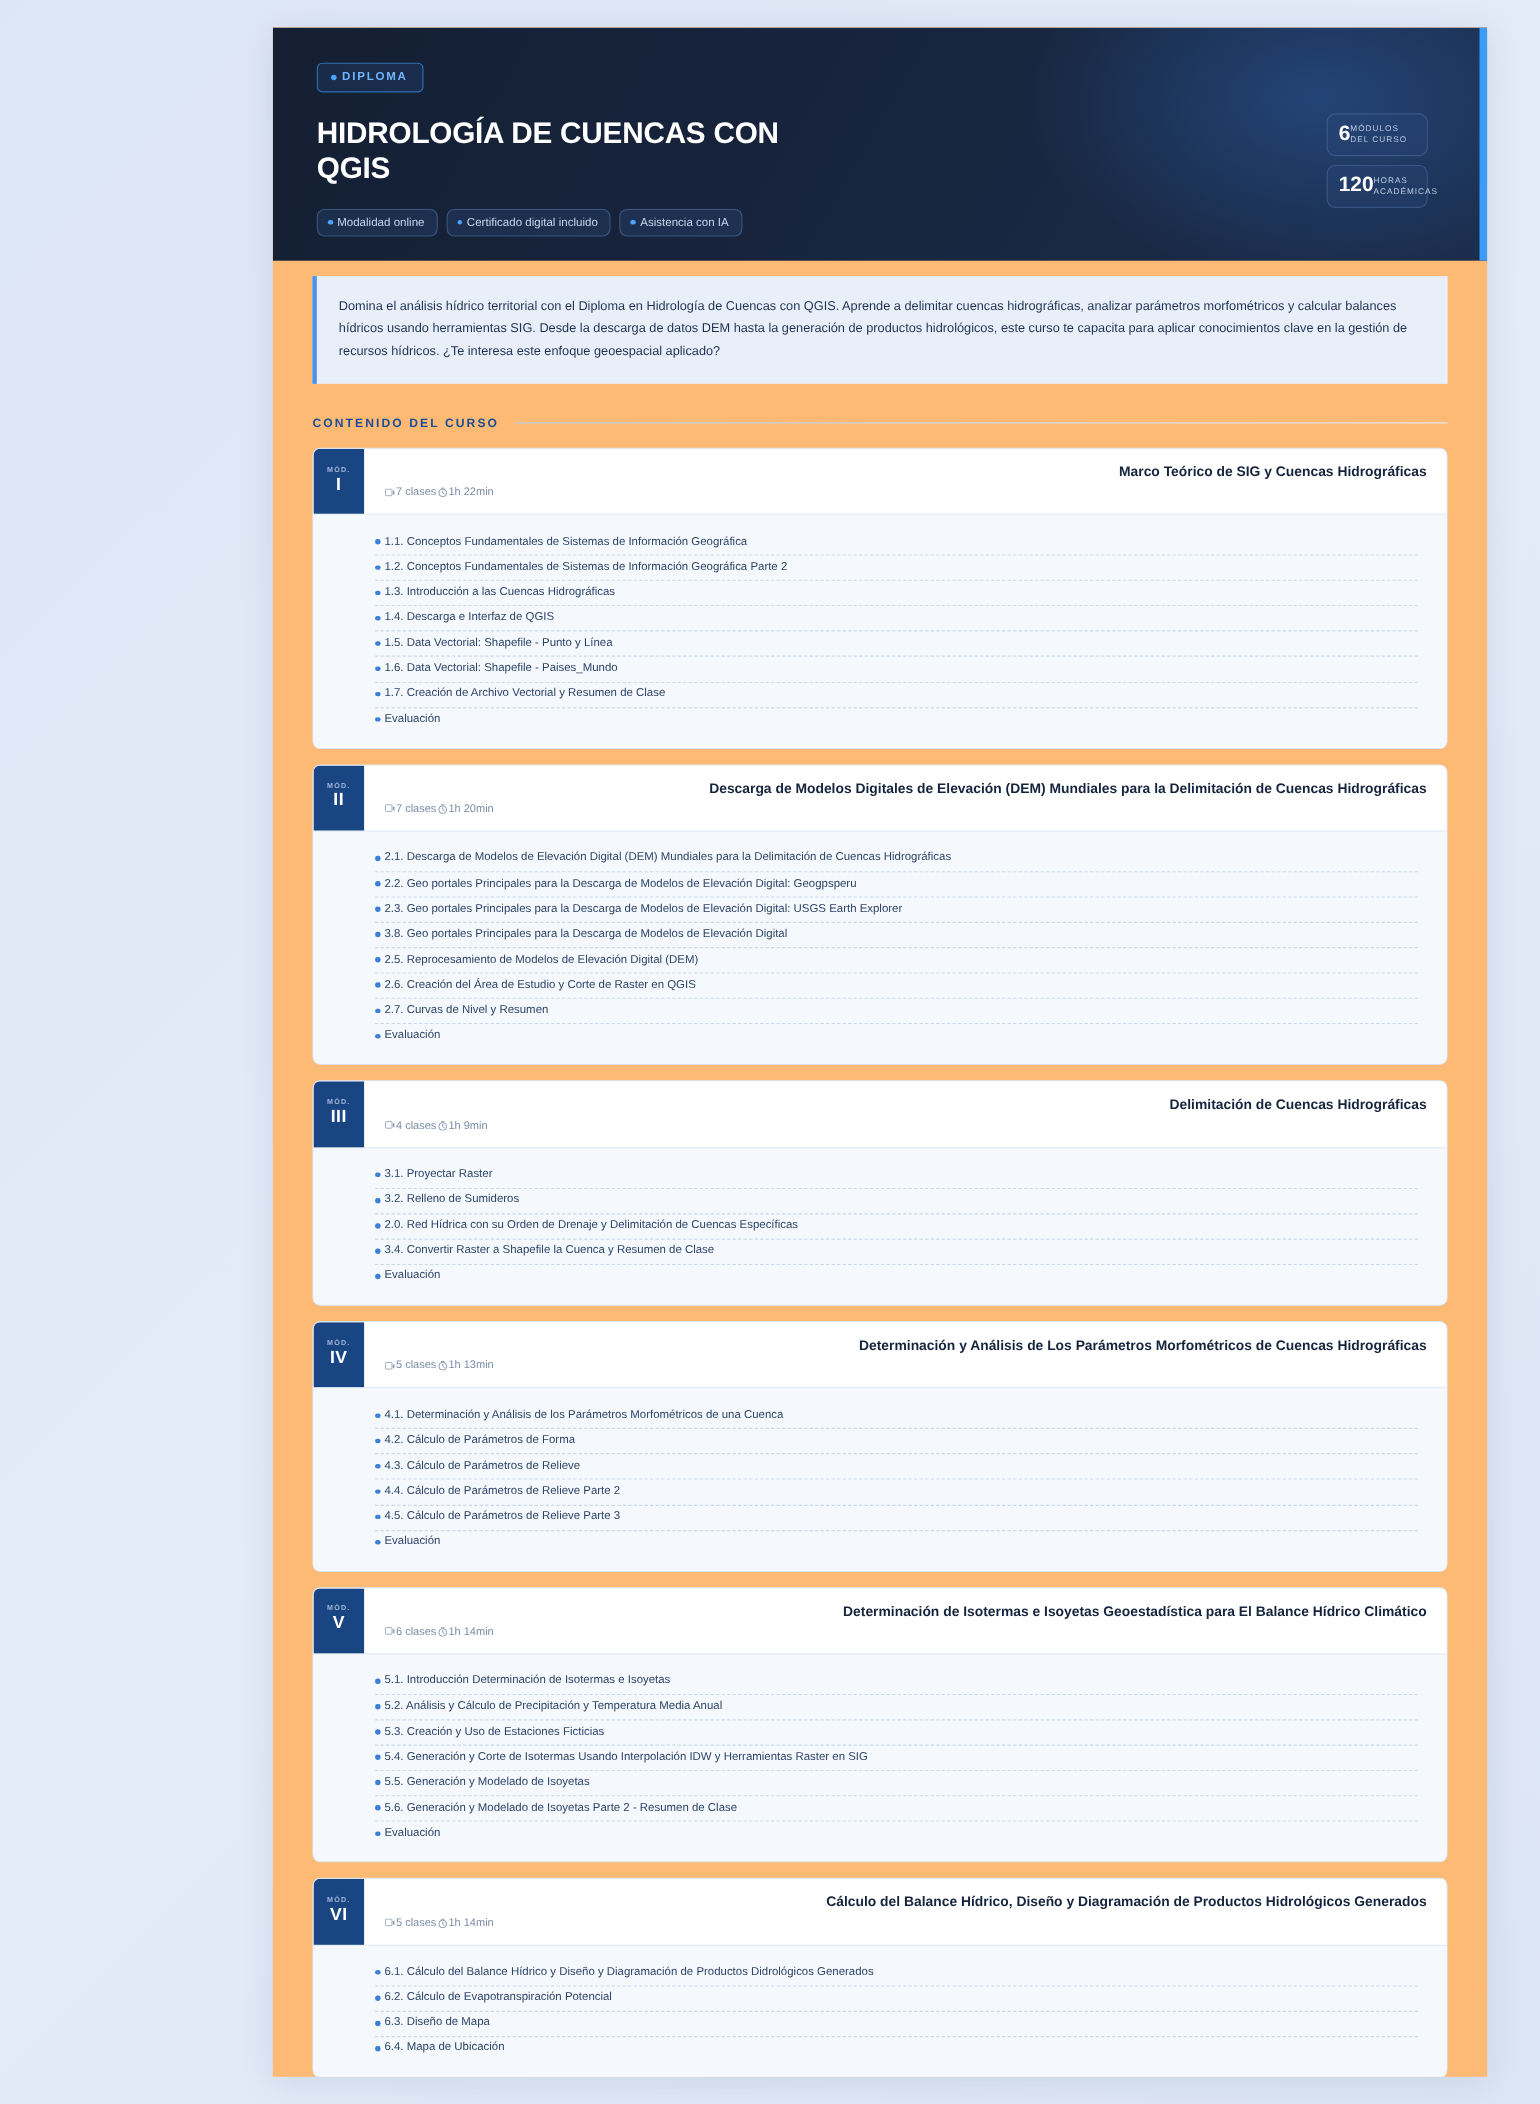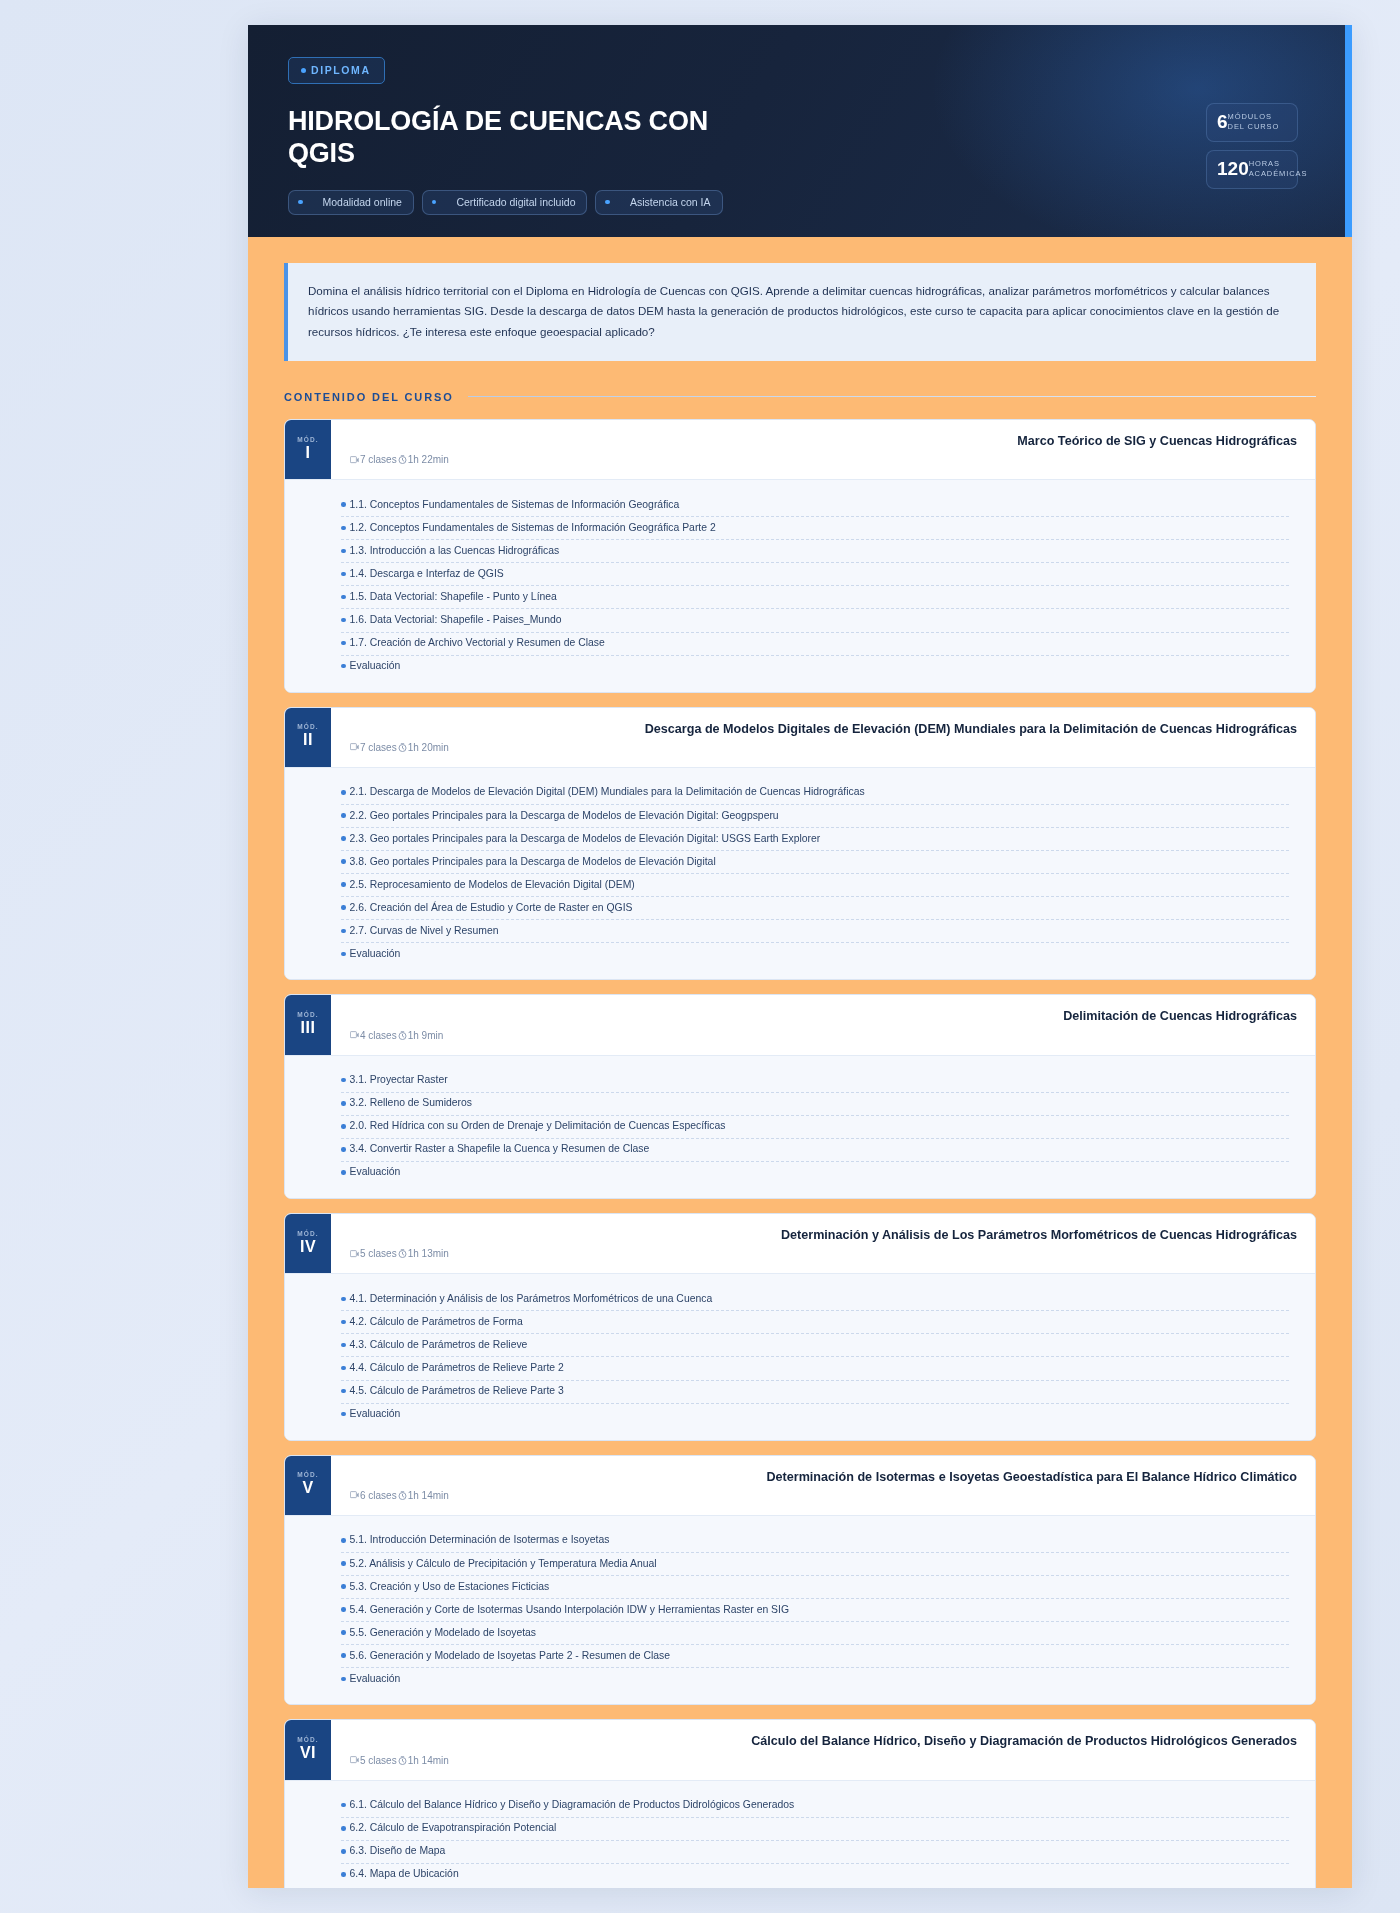--- a/index.html
+++ b/index.html
@@ -77,21 +77,21 @@
   }
 
   .pill-row {
     margin-top: 21px;
     display: flex;
     gap: 8px;
   }
   .pill {
     display: inline-flex;
     align-items: center;
-    gap: 20px;
+    gap: 4px;
     border: 1px solid rgba(110,150,205,0.38);
     border-radius: 7px;
     background: rgba(48,80,132,0.30);
     padding: 5px 11px 6px 9px;
   }
   .pill .dot {
     width: 4.5px; height: 4.5px;
     border-radius: 50%;
     background: #4aa3ff;
     display: block;
@@ -125,21 +125,21 @@
     line-height: 1;
   }
   .stat-lbl {
     color: #b9cbe4;
     font-size: 7.5px;
     letter-spacing: 0.9px;
     line-height: 1.32;
   }
 
   
-  .body-wrap { padding: 26px 36px 0 36px; }
+  .body-wrap { padding: 14px 36px 0 36px; }
 
   .intro {
     background: #e8eff9;
     border-left: 4px solid #4a93e8;
     padding: 18px 24px 19px 20px;
     color: #213category;
   }
   .intro p {
     color: #1f3152;
     font-size: 11.6px;

